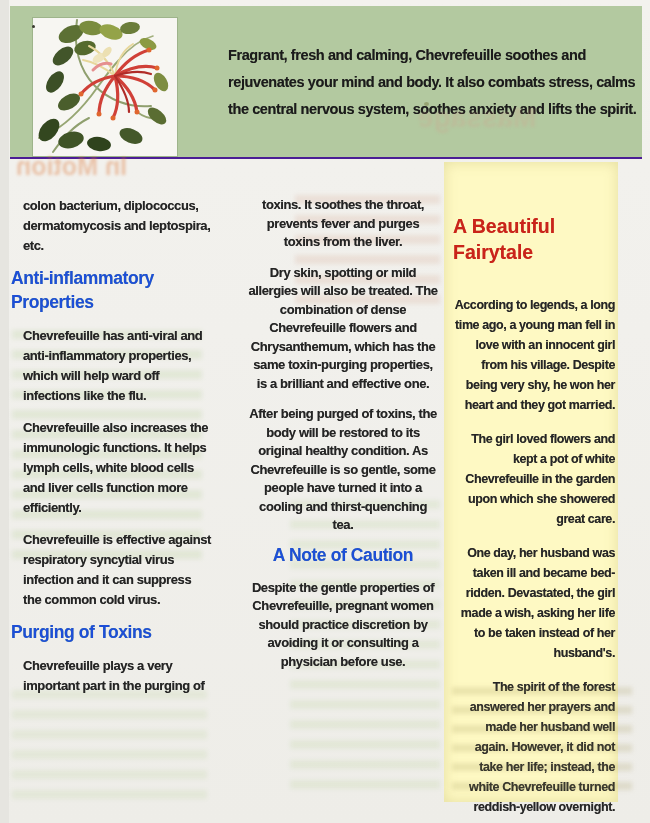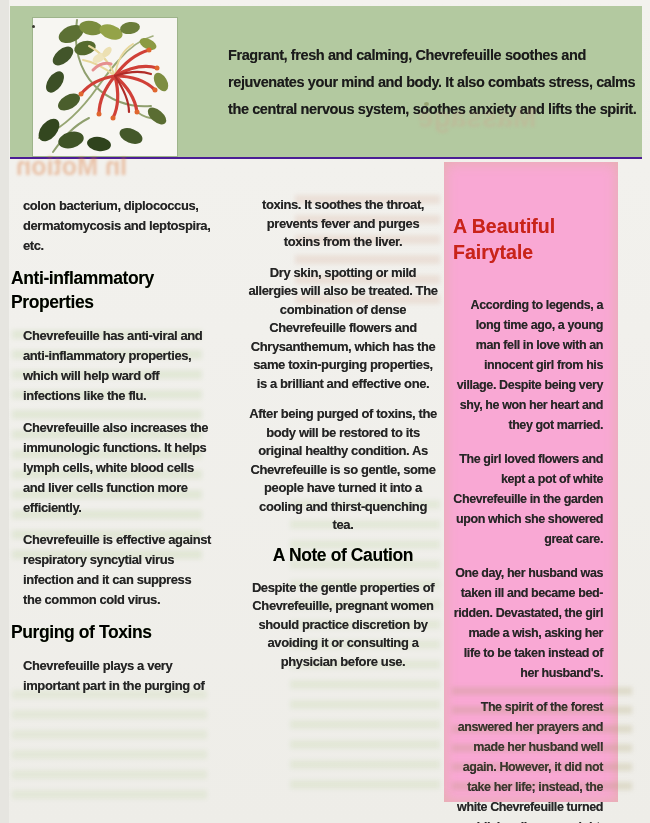--- a/index.html
+++ b/index.html
@@ -30,31 +30,31 @@
   .ghost-massage{left:408px;top:96px;font-size:28px;color:rgba(226,140,128,.20);}
   .smudge{position:absolute;filter:blur(2px);pointer-events:none;}
   .sm-green{background:repeating-linear-gradient(180deg,rgba(140,185,95,.14) 0 9px,rgba(0,0,0,0) 9px 20px);}
   .sm-tan{background:repeating-linear-gradient(180deg,rgba(205,145,115,.17) 0 9px,rgba(0,0,0,0) 9px 20px);}
   .sm-olive{background:repeating-linear-gradient(180deg,rgba(160,150,85,.20) 0 8px,rgba(0,0,0,0) 8px 19px);}
 
   
   .col{position:absolute;top:184px;color:#242424;font-weight:700;
     text-shadow:0 0 .5px rgba(25,25,25,.5);}
   .col p{margin:12px;}
-  .col h3{margin:0;font-weight:700;color:#000000;text-shadow:0 0 .4px rgba(83,160,29,.5);}
+  .col h3{margin:0;font-weight:700;color:#1d4ed8;text-shadow:0 0 .4px rgba(83,160,29,.5);}
   .col-left{left:11px;width:212px;font-size:13px;line-height:20px;letter-spacing:-0.4px;}
   .col-left p{margin-bottom:10px;}
   .col-left h3{font-size:17.5px;line-height:24px;margin-bottom:4px;}
   .col-mid{left:236px;width:214px;font-size:13px;line-height:18.5px;letter-spacing:-0.4px;text-align:center;}
   .col-mid p{margin-bottom:8px;}
   .col-mid h3{font-size:17.5px;line-height:24px;margin-bottom:4px;}
 
   
   .fairy{position:absolute;left:444px;top:162px;width:174px;height:640px;
-    background:#f9a8d4;box-sizing:border-box;padding:51px 15px 0 9px;
+    background:#fef9c3;box-sizing:border-box;padding:51px 3px 0 9px;
     box-shadow:inset 0 0 14px rgba(200,190,120,.45);}
   .fairy h2{margin:0 0 30px;font-size:19.5px;line-height:26px;font-weight:700;
     color:#c9241a;text-shadow:0 0 .4px rgba(201,36,26,.5);}
   .fairy p{margin:0 0 14px;font-size:12.5px;line-height:20px;letter-spacing:-0.4px;
     font-weight:700;color:#262626;text-shadow:0 0 .5px rgba(25,25,25,.5);text-align:right;}
 </style>
 </head>
 <body>
 
 <div class="page-edge"></div>

